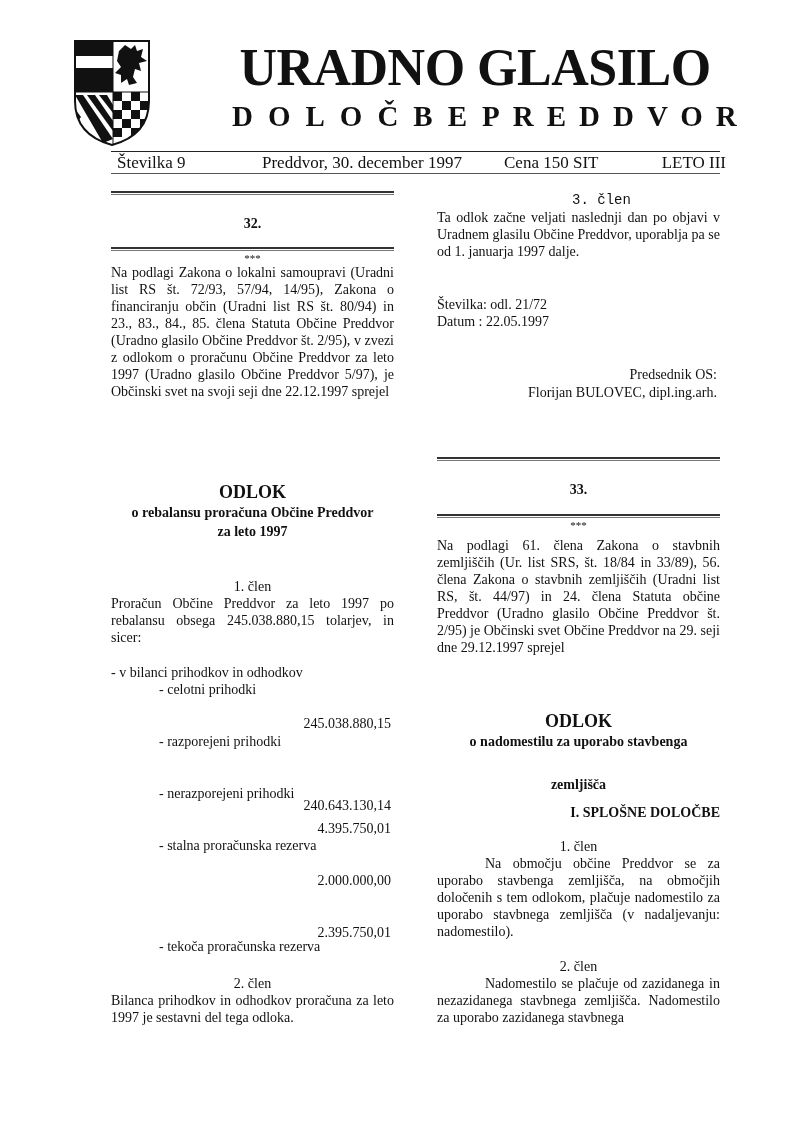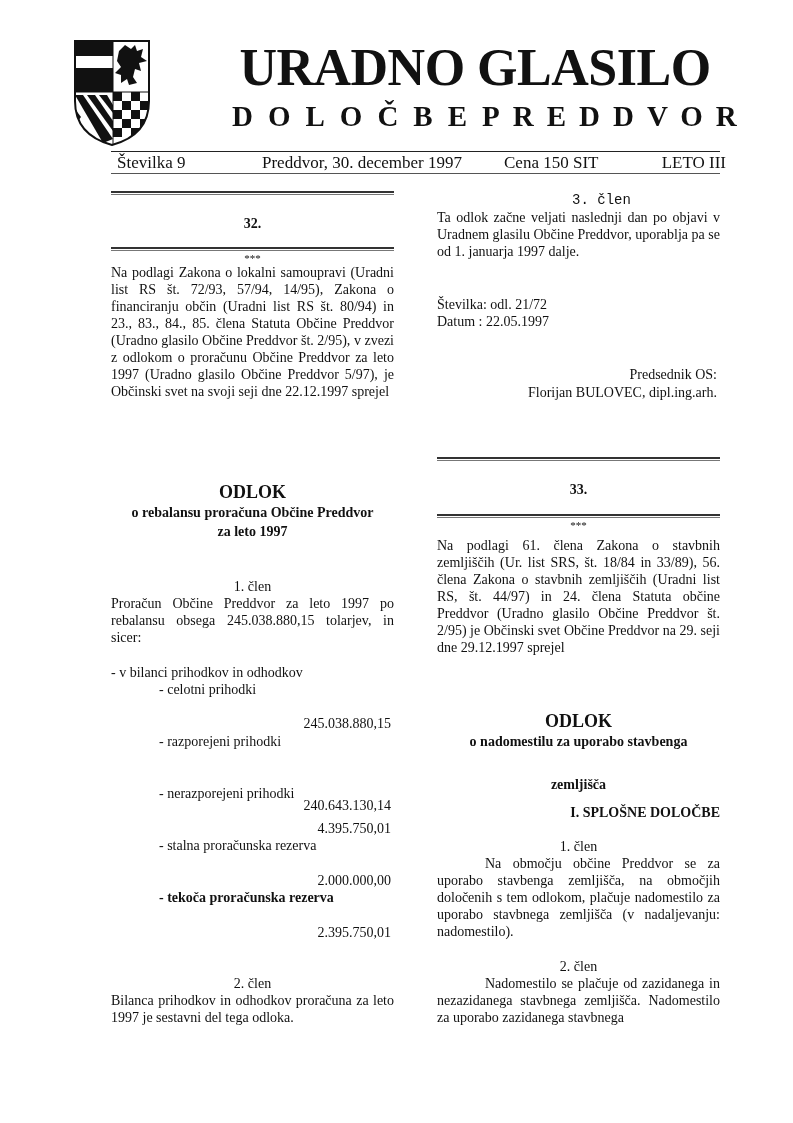--- a/index.html
+++ b/index.html
@@ -108,21 +108,21 @@
 <div class="col" style="left:111px; top:664px; width:283px;">- v bilanci prihodkov in odhodkov</div>
 
 <div class="col indent" style="left:111px; top:681px; width:283px;">- celotni prihodki</div>
 <div class="col amount" style="left:111px; top:715px; width:280px;">245.038.880,15</div>
 <div class="col indent" style="left:111px; top:733px; width:283px;">- razporejeni prihodki</div>
 <div class="col amount" style="left:111px; top:767px; width:280px;margin-top:30px;">240.643.130,14</div>
 <div class="col indent" style="left:111px; top:785px; width:283px;">- nerazporejeni prihodki</div>
 <div class="col amount" style="left:111px; top:820px; width:280px;">4.395.750,01</div>
 <div class="col indent" style="left:111px; top:837px; width:283px;">- stalna proračunska rezerva</div>
 <div class="col amount" style="left:111px; top:872px; width:280px;">2.000.000,00</div>
-<div class="col indent" style="left:111px; top:889px; width:283px;font-weight:bold;">- tekoča proračunska rezerva</div>
+<div class="col indent" style="left:111px; top:938px; width:283px;">- tekoča proračunska rezerva</div>
 <div class="col amount" style="left:111px; top:924px; width:280px;">2.395.750,01</div>
 
 <div class="col c" style="left:111px; top:975px; width:283px;">2. člen</div>
 <div class="col j" style="left:111px; top:992px; width:283px;">Bilanca prihodkov in odhodkov proračuna za leto 1997 je sestavni del tega odloka.</div>
 
 <div class="col c" style="left:460px; top:192px; width:283px;font-family:Liberation Mono, monospace;">3. člen</div>
 <div class="col j" style="left:437px; top:209px; width:283px;">Ta odlok začne veljati naslednji dan po objavi v Uradnem glasilu Občine Preddvor, uporablja pa se od 1. januarja 1997 dalje.</div>
 
 <div class="col" style="left:437px; top:296px; width:283px;">Številka: odl. 21/72</div>
 <div class="col" style="left:437px; top:313px; width:283px;">Datum : 22.05.1997</div>

